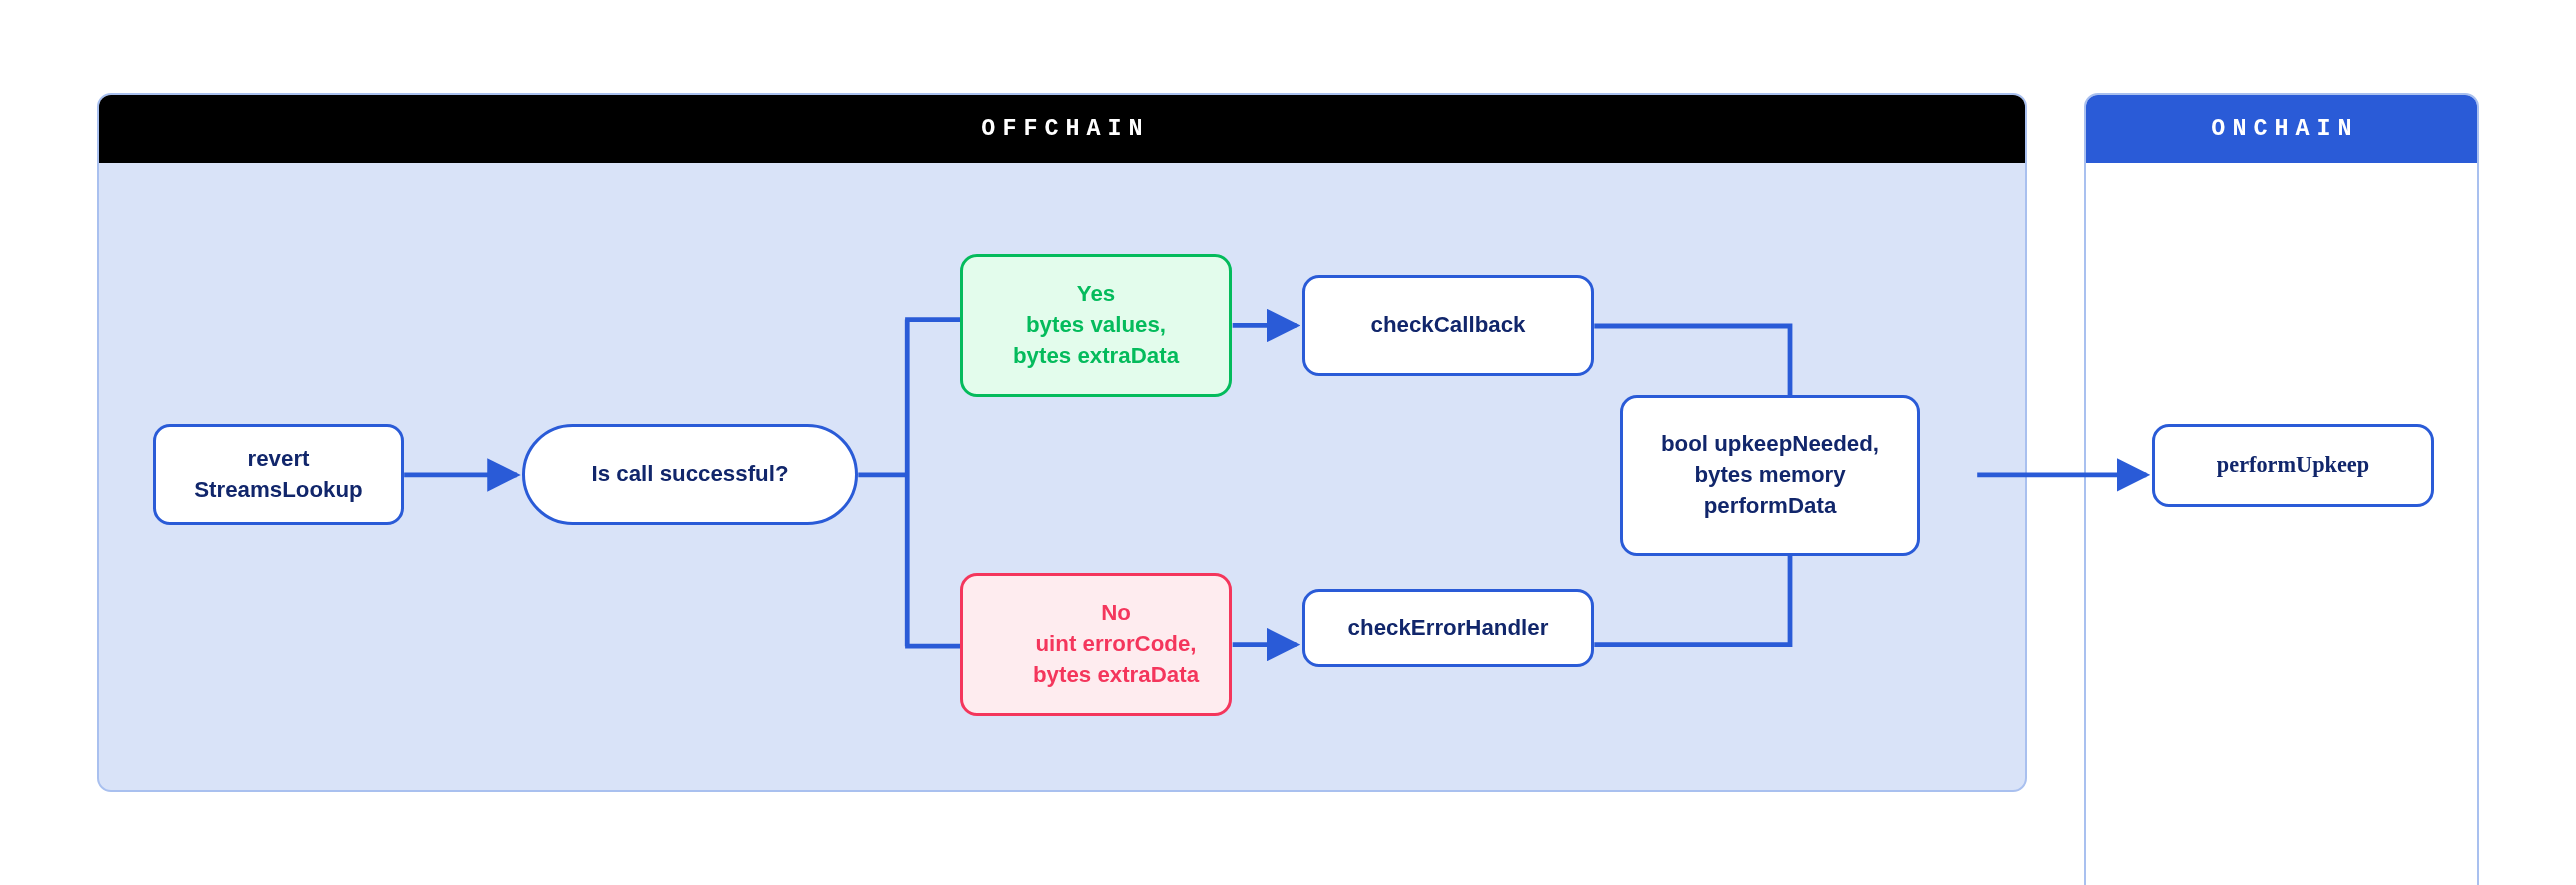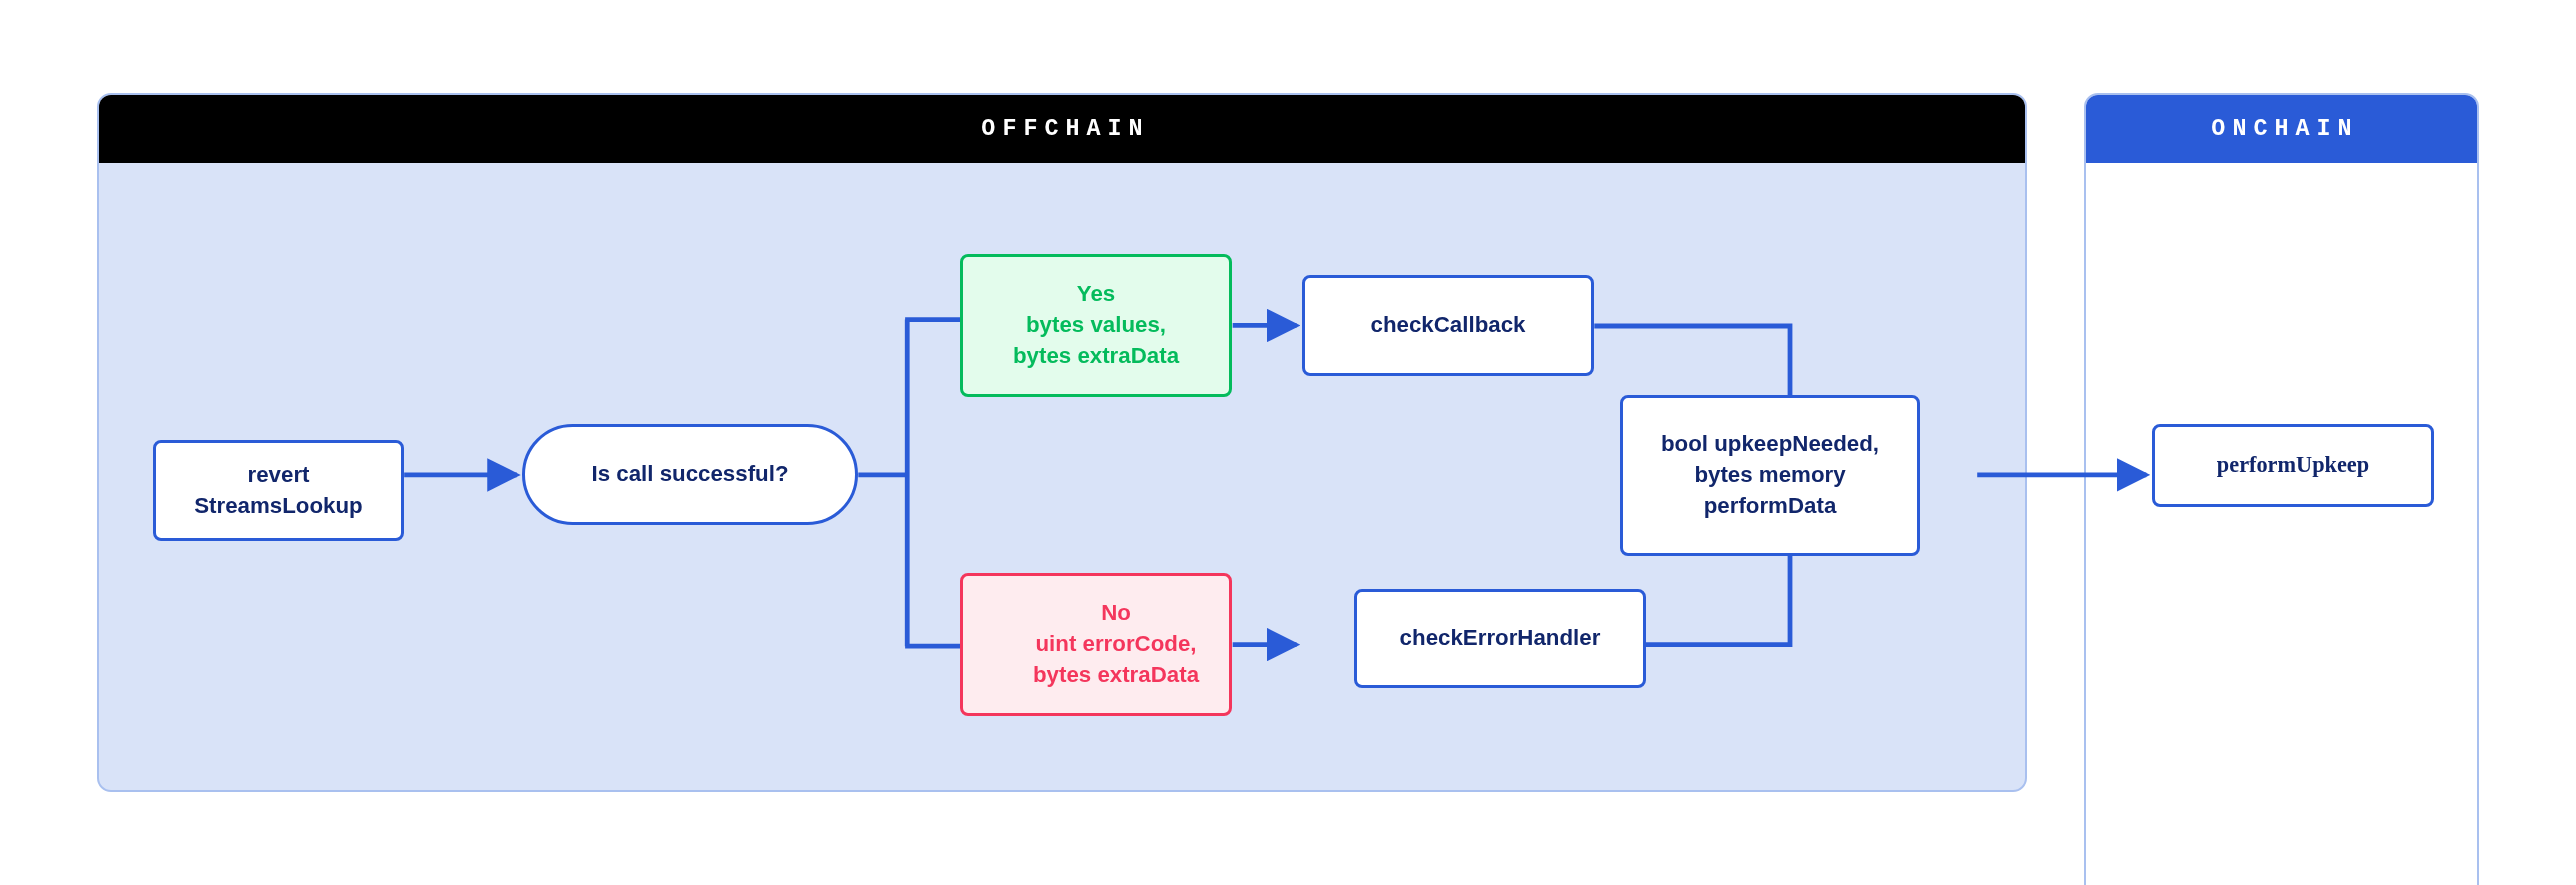--- a/index.html
+++ b/index.html
@@ -51,21 +51,21 @@
     font-family: Liberation Mono, monospace;
   }
   #offchain-header { background: #000000; }
   #onchain-header  { background: #2A5BD7; }
 
   
   .node {
     position: absolute;
     background: #FFFFFF;
     border: 3.2px solid #2A5BD7;
-    border-radius: 8px;
+    border-radius: 17px;
     display: flex;
     align-items: center;
     justify-content: center;
     text-align: center;
     color: #11266B;
     font-size: 22.3px;
     font-weight: 700;
     line-height: 1.38;
     z-index: 5;
   }
@@ -74,26 +74,26 @@
     background: #E3FCEC;
     border-color: #04BB5C;
     color: #04BB5C;
   }
   .node.red {
     background: #FEECEF;
     border-color: #F4365C;
     color: #F4365C;
   }
 
-  #node-revert        { left: 153px;  top: 424px;  width: 251px; height: 101px; margin-top: 16px; }
+  #node-revert        { left: 153px;  top: 424px;  width: 251px; height: 101px; }
   #node-decision      { left: 522px;  top: 424px;  width: 336px; height: 101px; }
   #node-yes           { left: 960px; top: 254px;  width: 272px; height: 143px; }
   #node-no            { left: 960px; top: 573px; width: 272px; height: 143px; padding-left: 40px; }
   #node-callback      { left: 1302px; top: 275px;  width: 292px; height: 101px; }
-  #node-errorhandler  { left: 1354px; top: 589px; width: 292px; height: 99px; }
+  #node-errorhandler  { left: 1302px; top: 589px; width: 292px; height: 78px; }
   #node-upkeepneeded  { left: 1620px; top: 395px;  width: 300px; height: 161px; }
   #node-performupkeep { left: 2152px; top: 424px;  width: 282px; height: 83px; font-family: Liberation Serif, serif; }
 
   
   #wires {
     position: absolute;
     left: 0; top: 0;
     width: 2576px; height: 886px;
     z-index: 2;
     pointer-events: none;

